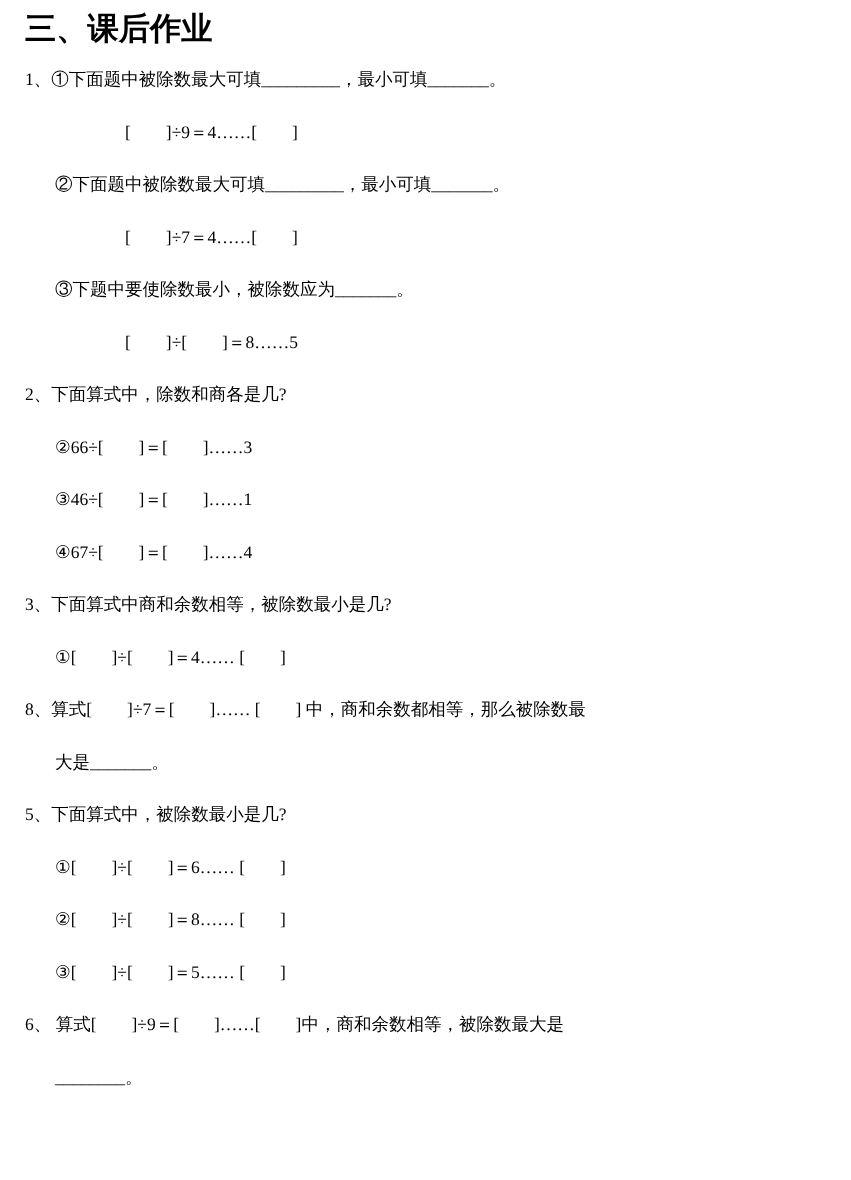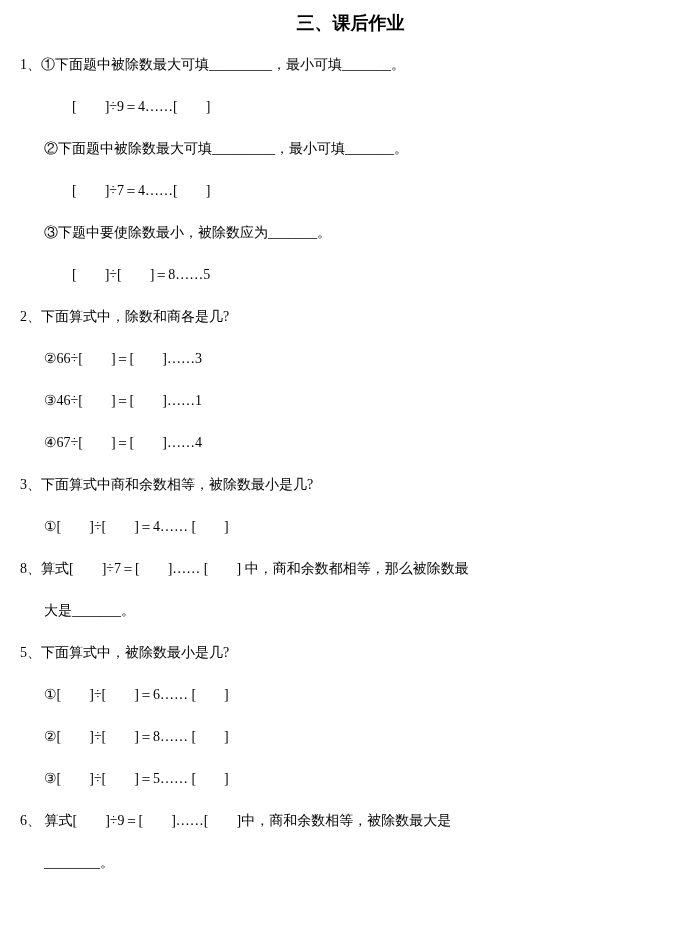--- a/index.html
+++ b/index.html
@@ -22,27 +22,26 @@
   .line {
     margin: 0;
     height: 42px;
     line-height: 42px;
     white-space: pre;
     font-weight: normal;
     font-size: 14px;
   }
   .heading {
     font-weight: bold;
-    font-size: 18px;
+    font-size: 25px;
     font-family: "Liberation Sans", "DejaVu Sans", sans-serif;
-    text-align: center;
   }
   .indent0 { padding-left: 20px; }
   .indent1 { padding-left: 44px; }
-  .indent2 { padding-left: 72px; }
+  .indent2 { padding-left: 100px; }
 </style>
 </head>
 <body>
 
 <main class="page">
 
   <h1 class="line indent0 heading">三、课后作业</h1>
 
   <p class="line indent0">1、①下面题中被除数最大可填_________，最小可填_______。</p>
   <p class="line indent2">[　　]÷9＝4……[　　]</p>

